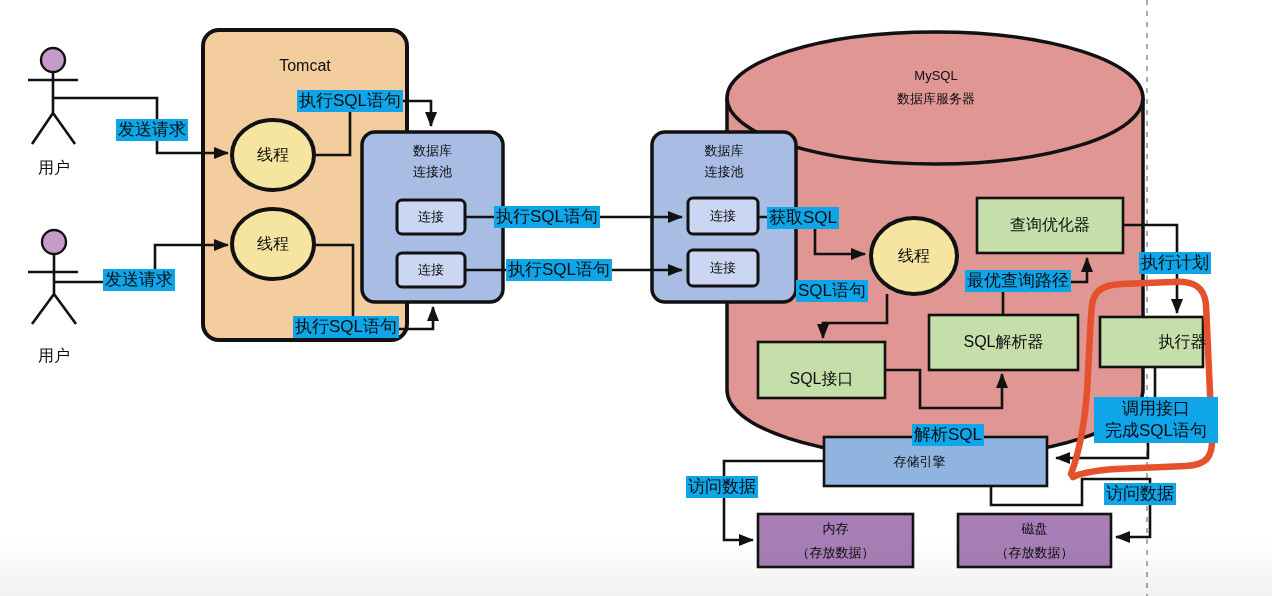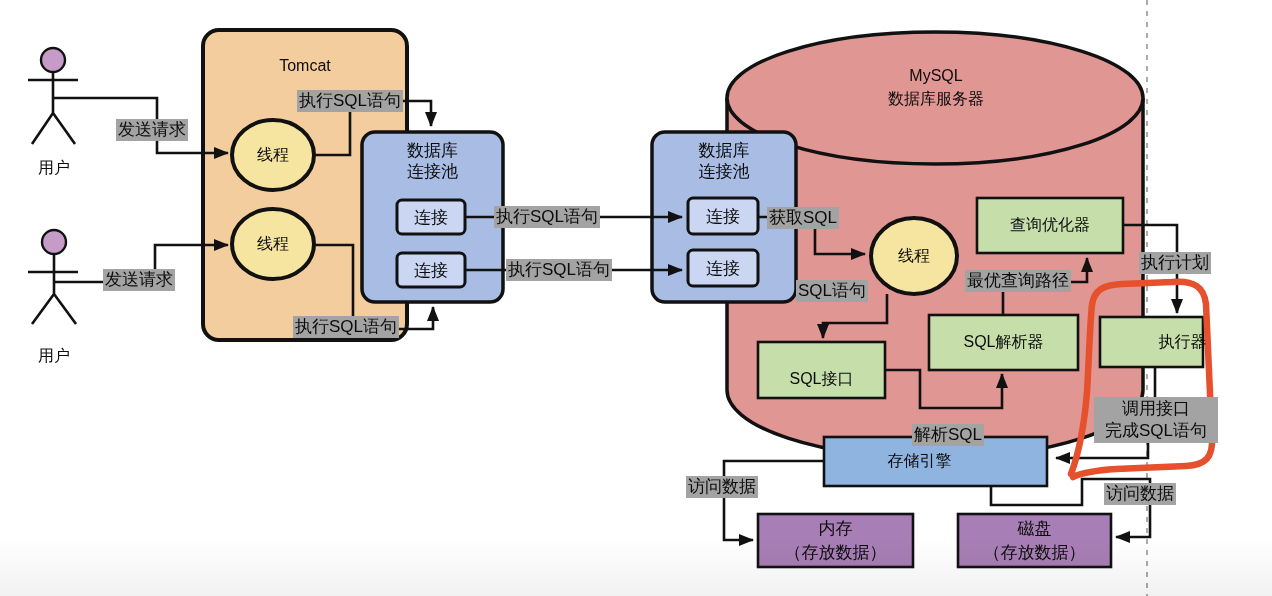--- a/index.html
+++ b/index.html
@@ -7,30 +7,30 @@
     position:relative;width:1272px;height:596px;background:#ffffff;overflow:hidden;
     font-family:"Liberation Sans","DejaVu Sans",sans-serif;color:#0c0c0c;
   }
   .stage::after{
     content:"";position:absolute;left:0;right:0;bottom:0;height:58px;
     background:linear-gradient(180deg,rgba(0,0,0,0) 0%,rgba(0,0,0,0.055) 100%);
     pointer-events:none;
   }
   svg.layer{position:absolute;left:0;top:0;}
   .lbl{
-    position:absolute;background:#a3a3a3;color:#0c0c0c;
+    position:absolute;background:#0ea5e9;color:#0c0c0c;
     font-size:17px;line-height:20px;text-align:center;white-space:nowrap;padding:1px 2px;
   }
   .txt{
-    position:absolute;color:#0c0c0c;font-size:17px;text-align:center;
+    position:absolute;color:#0c0c0c;font-size:13px;text-align:center;
     display:flex;align-items:center;justify-content:center;white-space:nowrap;
   }
   .txt.col{flex-direction:column;}
   .fs18{font-size:16px;}
-  .fs19{font-size:16px;}
+  .fs19{font-size:13px;}
   .lh22{line-height:22px;}
   .lh23{line-height:23px;}
   .lh24{line-height:24px;}
 </style>
 </head>
 <body>
 
 <div class="stage">
 
   <svg class="layer" width="1272" height="596" viewBox="0 0 1272 596">

